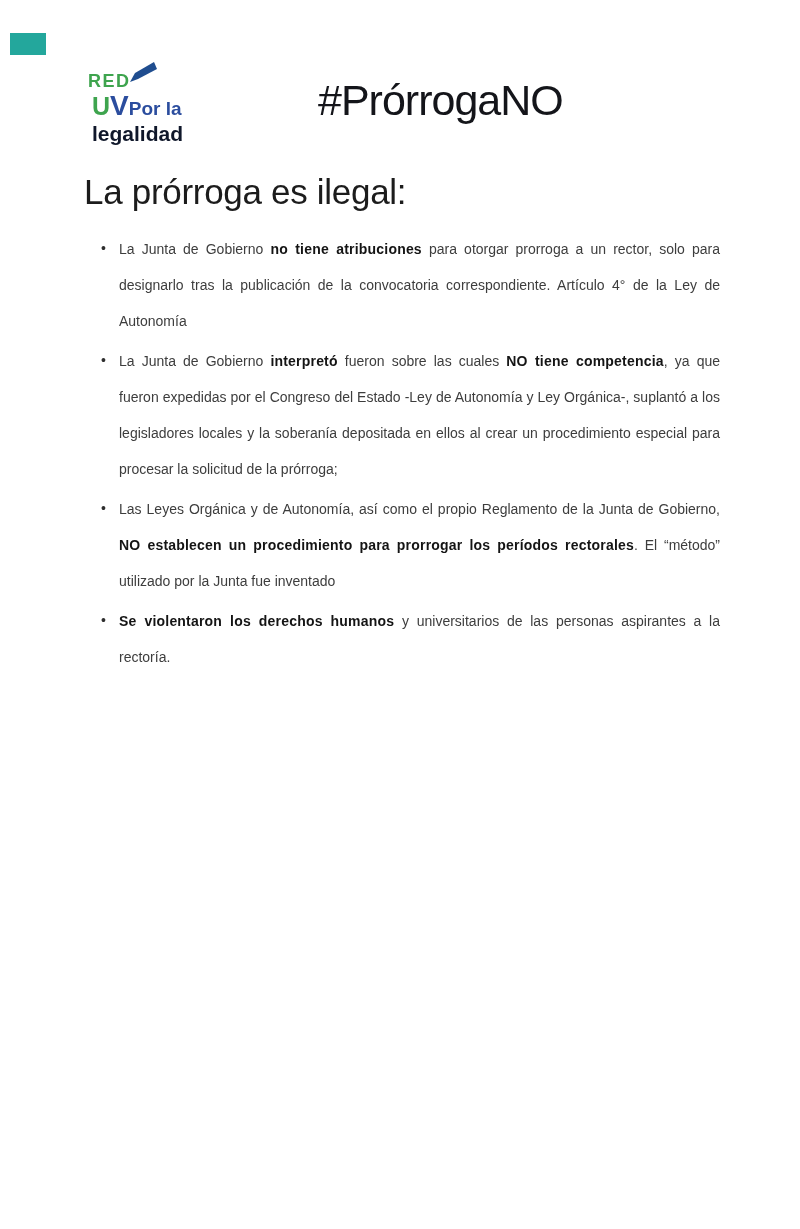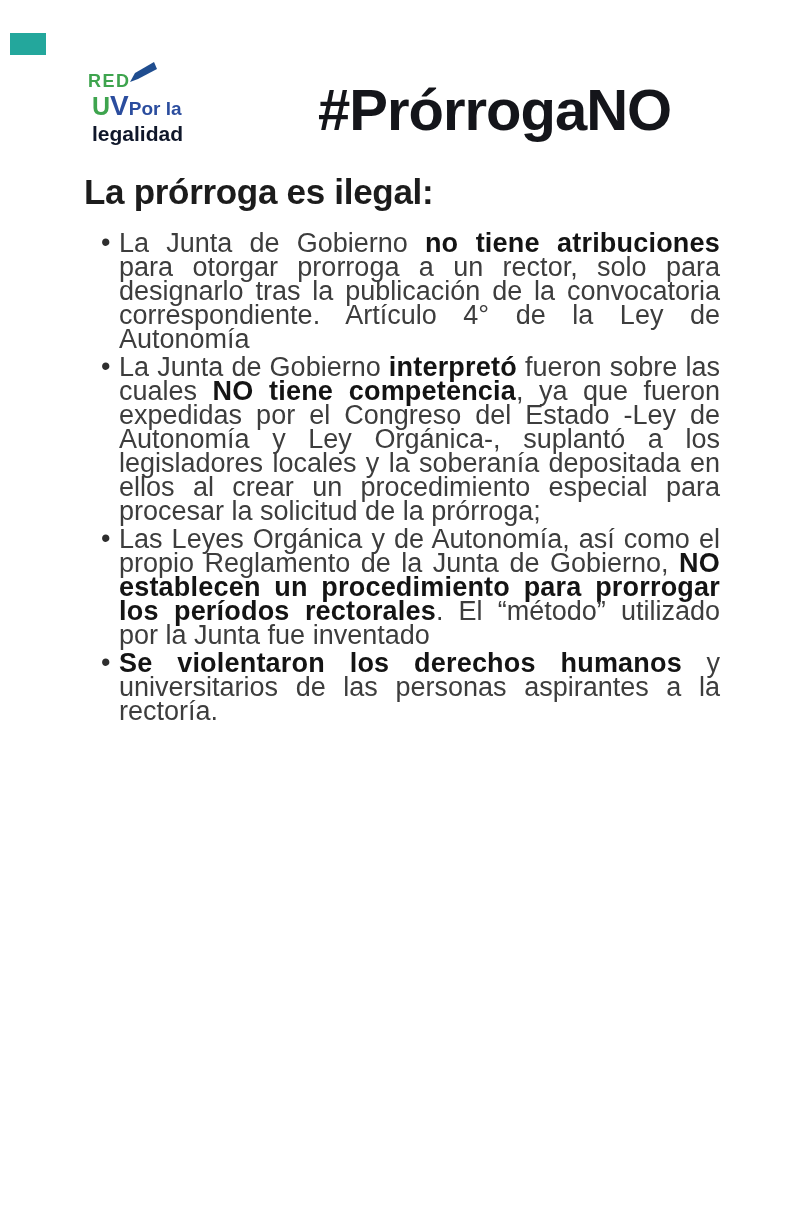--- a/index.html
+++ b/index.html
@@ -12,28 +12,28 @@
   .logo{position:absolute;left:88px;top:72px;width:110px;line-height:1;}
   .logo .row1{position:relative;font-weight:bold;}
   .logo .red{font-size:18px;letter-spacing:1.5px;color:#3ea44e;font-weight:bold;}
   .logo .pen{position:absolute;left:40px;top:-12px;}
   .logo .row2{margin-top:2px;margin-left:4px;}
   .logo .u{font-size:25px;font-weight:bold;color:#3ea44e;}
   .logo .v{font-size:28px;font-weight:bold;color:#2b4d9e;}
   .logo .porla{font-size:19px;font-weight:bold;color:#2b4d9e;}
   .logo .leg{display:block;margin-top:3px;font-size:21px;font-weight:bold;color:#0f172a;}
   
-  .title{position:absolute;left:318px;top:76px;font-size:58px;font-weight:bold;
+  .title{position:absolute;left:318px;top:76px;font-size:43px;font-weight:normal;
          letter-spacing:-1px;color:#14151a;}
-  .heading{position:absolute;left:84px;top:172px;font-size:35px;font-weight:bold;
+  .heading{position:absolute;left:84px;top:172px;font-size:35px;font-weight:normal;
            letter-spacing:-0.3px;color:#1c1c1c;}
   
   .bullets{position:absolute;left:100px;top:231px;width:620px;margin:0;padding:0;list-style:none;}
-  .bullets li{position:relative;padding-left:19px;margin:0 0 4px 0;font-size:27px;
-              line-height:24px;text-align:justify;color:#3d3d3d;}
+  .bullets li{position:relative;padding-left:19px;margin:0 0 4px 0;font-size:14px;
+              line-height:36px;text-align:justify;color:#3d3d3d;}
   .bullets li::before{content:"\2022";position:absolute;left:1px;top:-1px;color:#2e2e2e;}
   .bullets b{color:#141414;letter-spacing:0.2px;}
   
   .qr{position:absolute;left:100px;top:984px;width:156px;height:156px;}
   .qr svg{width:156px;height:156px;display:block;fill:#121212;shape-rendering:crispEdges;}
   
   .footer{position:absolute;right:83px;top:1036px;text-align:center;}
   .cta{font-size:41px;font-weight:bold;letter-spacing:-0.5px;color:#121212;line-height:1.15;}
   .org{margin-top:16px;font-size:29px;color:#262626;}
   

